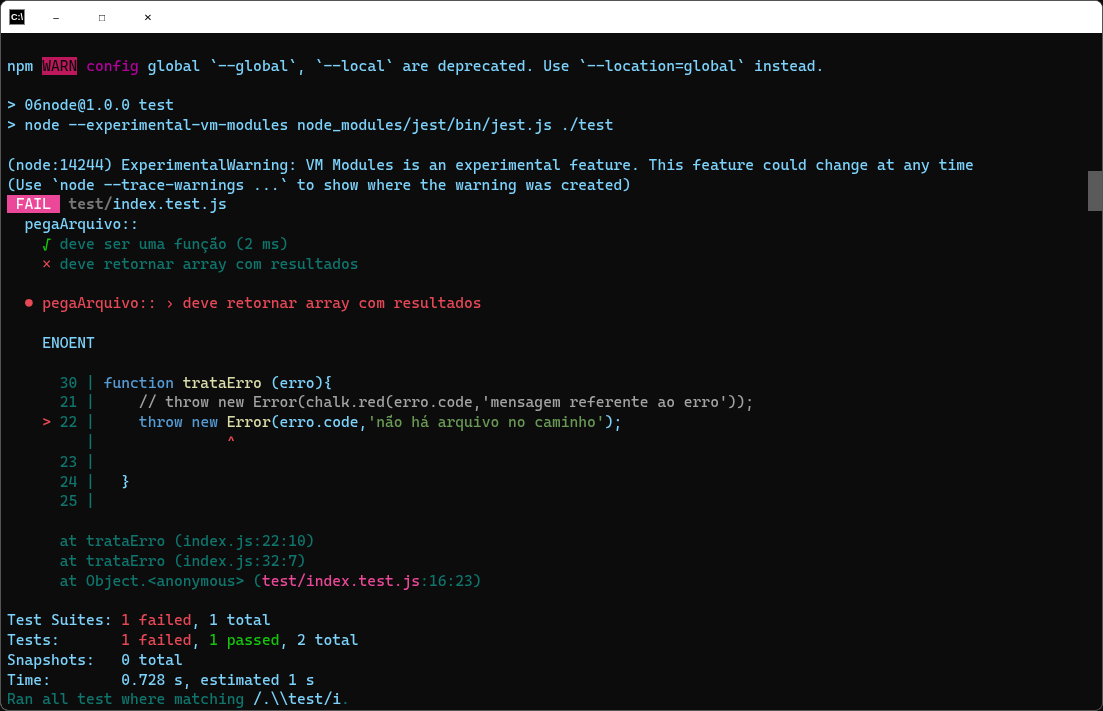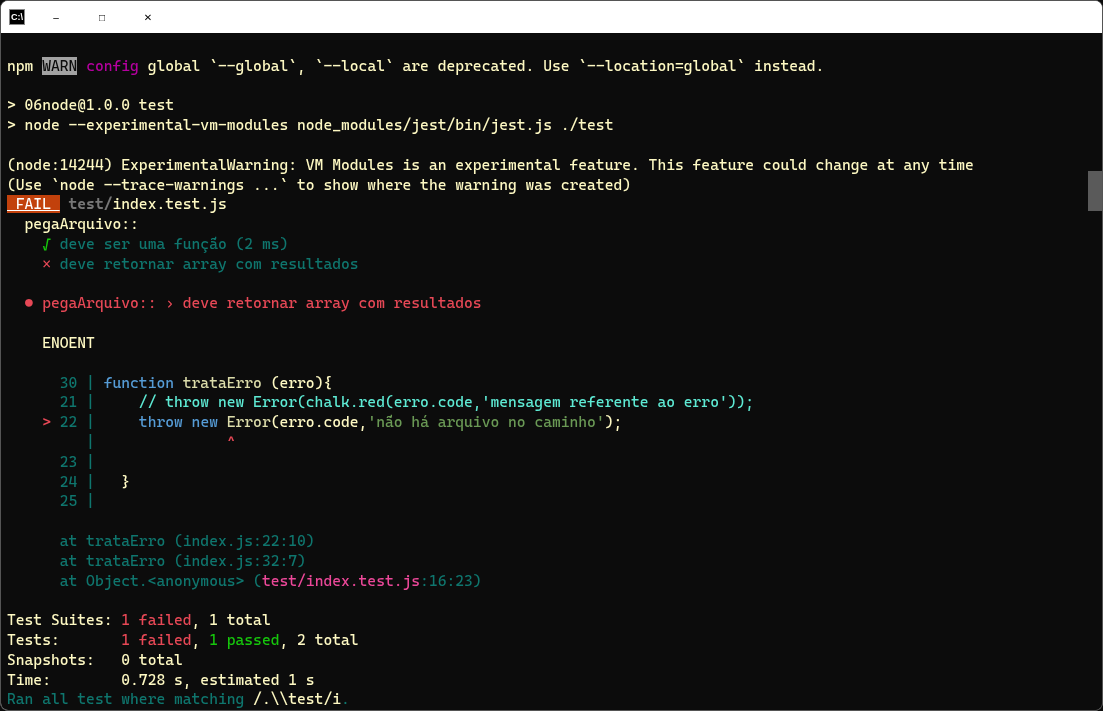--- a/index.html
+++ b/index.html
@@ -32,33 +32,33 @@
 .titlebar .wbtn{
   width:46px;height:32px;display:flex;align-items:center;justify-content:center;
   font-family:"Segoe UI Symbol",sans-serif;font-size:10px;color:#000;
 }
 .terminal{
   flex:1;background:#0c0c0c;padding:4px 6px;line-height:1.32;
   white-space:pre;overflow:hidden;position:relative;
 }
 .scrollbar{position:absolute;right:0;top:0;width:14px;height:100%;background:#0c0c0c;}
 .scrollbar .thumb{position:absolute;right:0;top:138px;width:14px;height:40px;background:#5a5a5a;}
-.c-white{color:#fef9c3;}
-.c-yellow{background:#a3a3a3;color:#0c0c0c;margin-top:44px;}
+.c-white{color:#7dd3fc;}
+.c-yellow{background:#be185d;color:#0c0c0c;margin-top:44px;}
 .c-magenta{color:#b4009e;}
 .c-gray{color:#767676;font-weight:bold;}
 .c-dim{color:#0f766e;text-align:center;}
 .c-green{color:#16c60c;}
 .c-red{color:#e74856;}
-.bg-red{background:#c2410c;color:#fff;text-decoration:underline;}
+.bg-red{background:#ec4899;color:#fff;}
 .c-cyan{color:#ec4899;}
 .c-blue{color:#569cd6;text-align:right;}
 .c-string{color:#6a9955;}
 .c-func{color:#dcdcaa;}
-.c-comment{color:#5eead4;margin-top:43px;}
+.c-comment{color:#a3a3a3;margin-top:43px;}
 </style>
 </head>
 <body>
 
 <div class="window">
   <div class="titlebar">
     <div class="icon">C:\</div>
     <div class="wbtn">–</div>
     <div class="wbtn">□</div>
     <div class="wbtn">✕</div>

